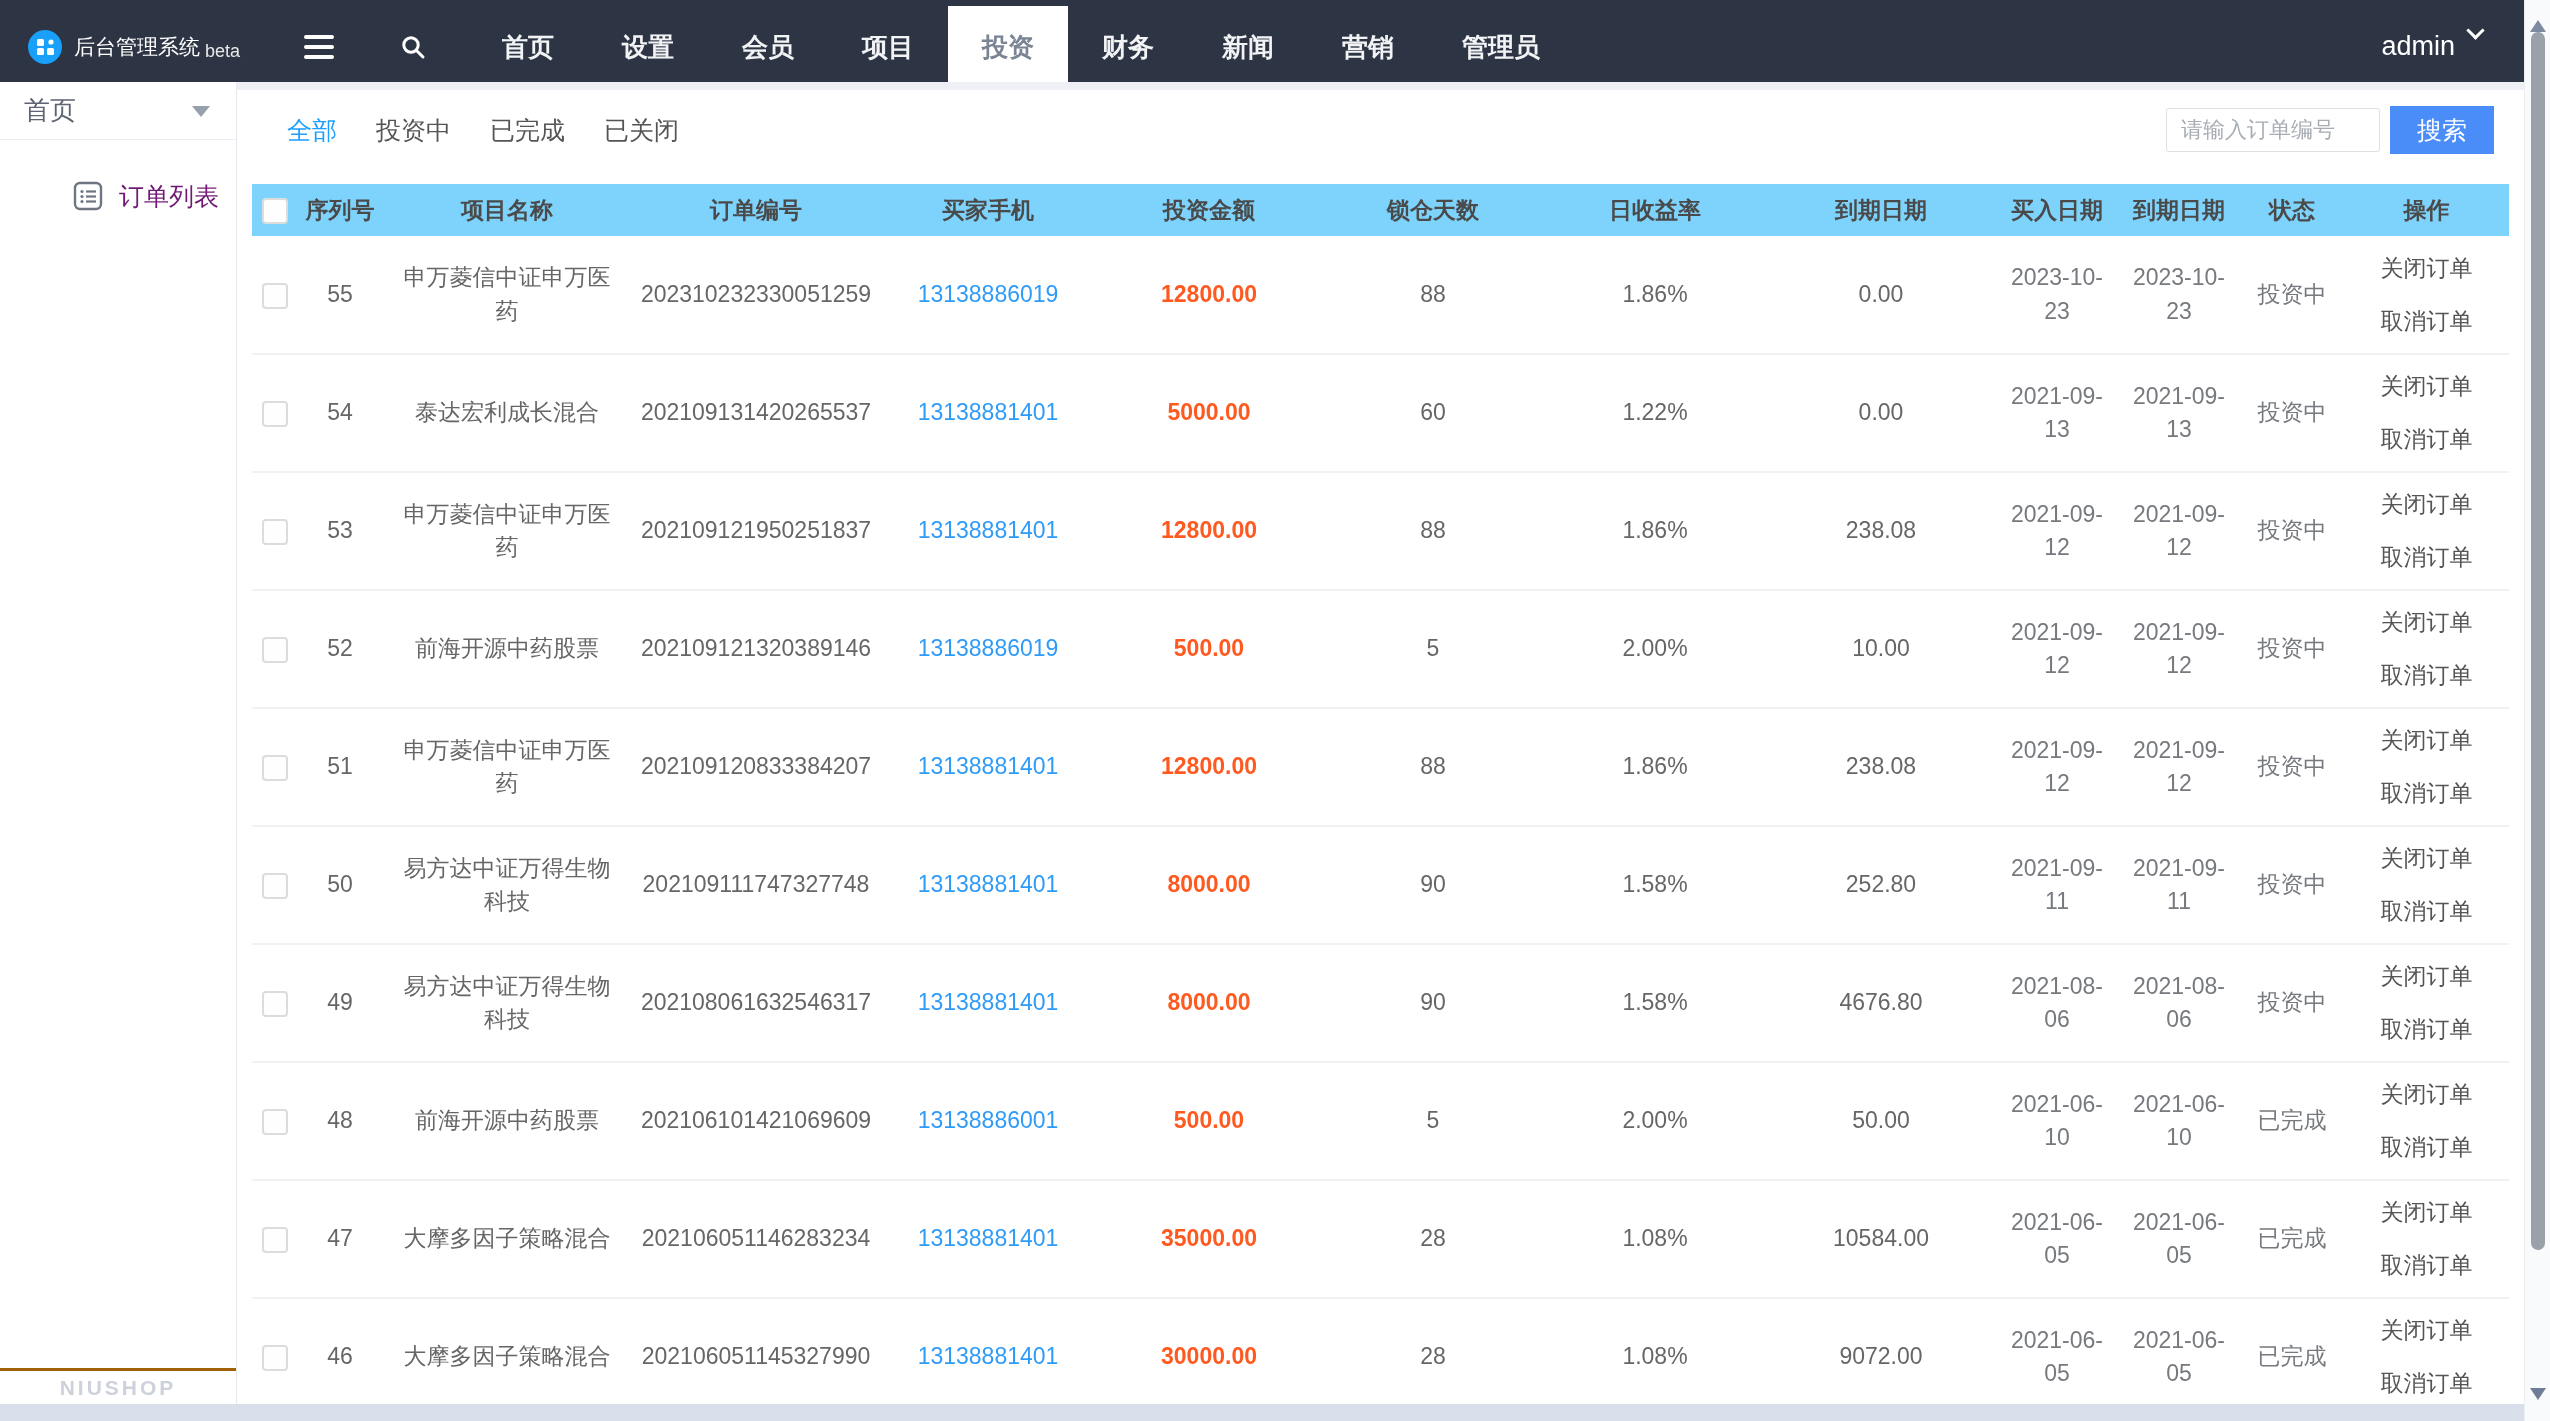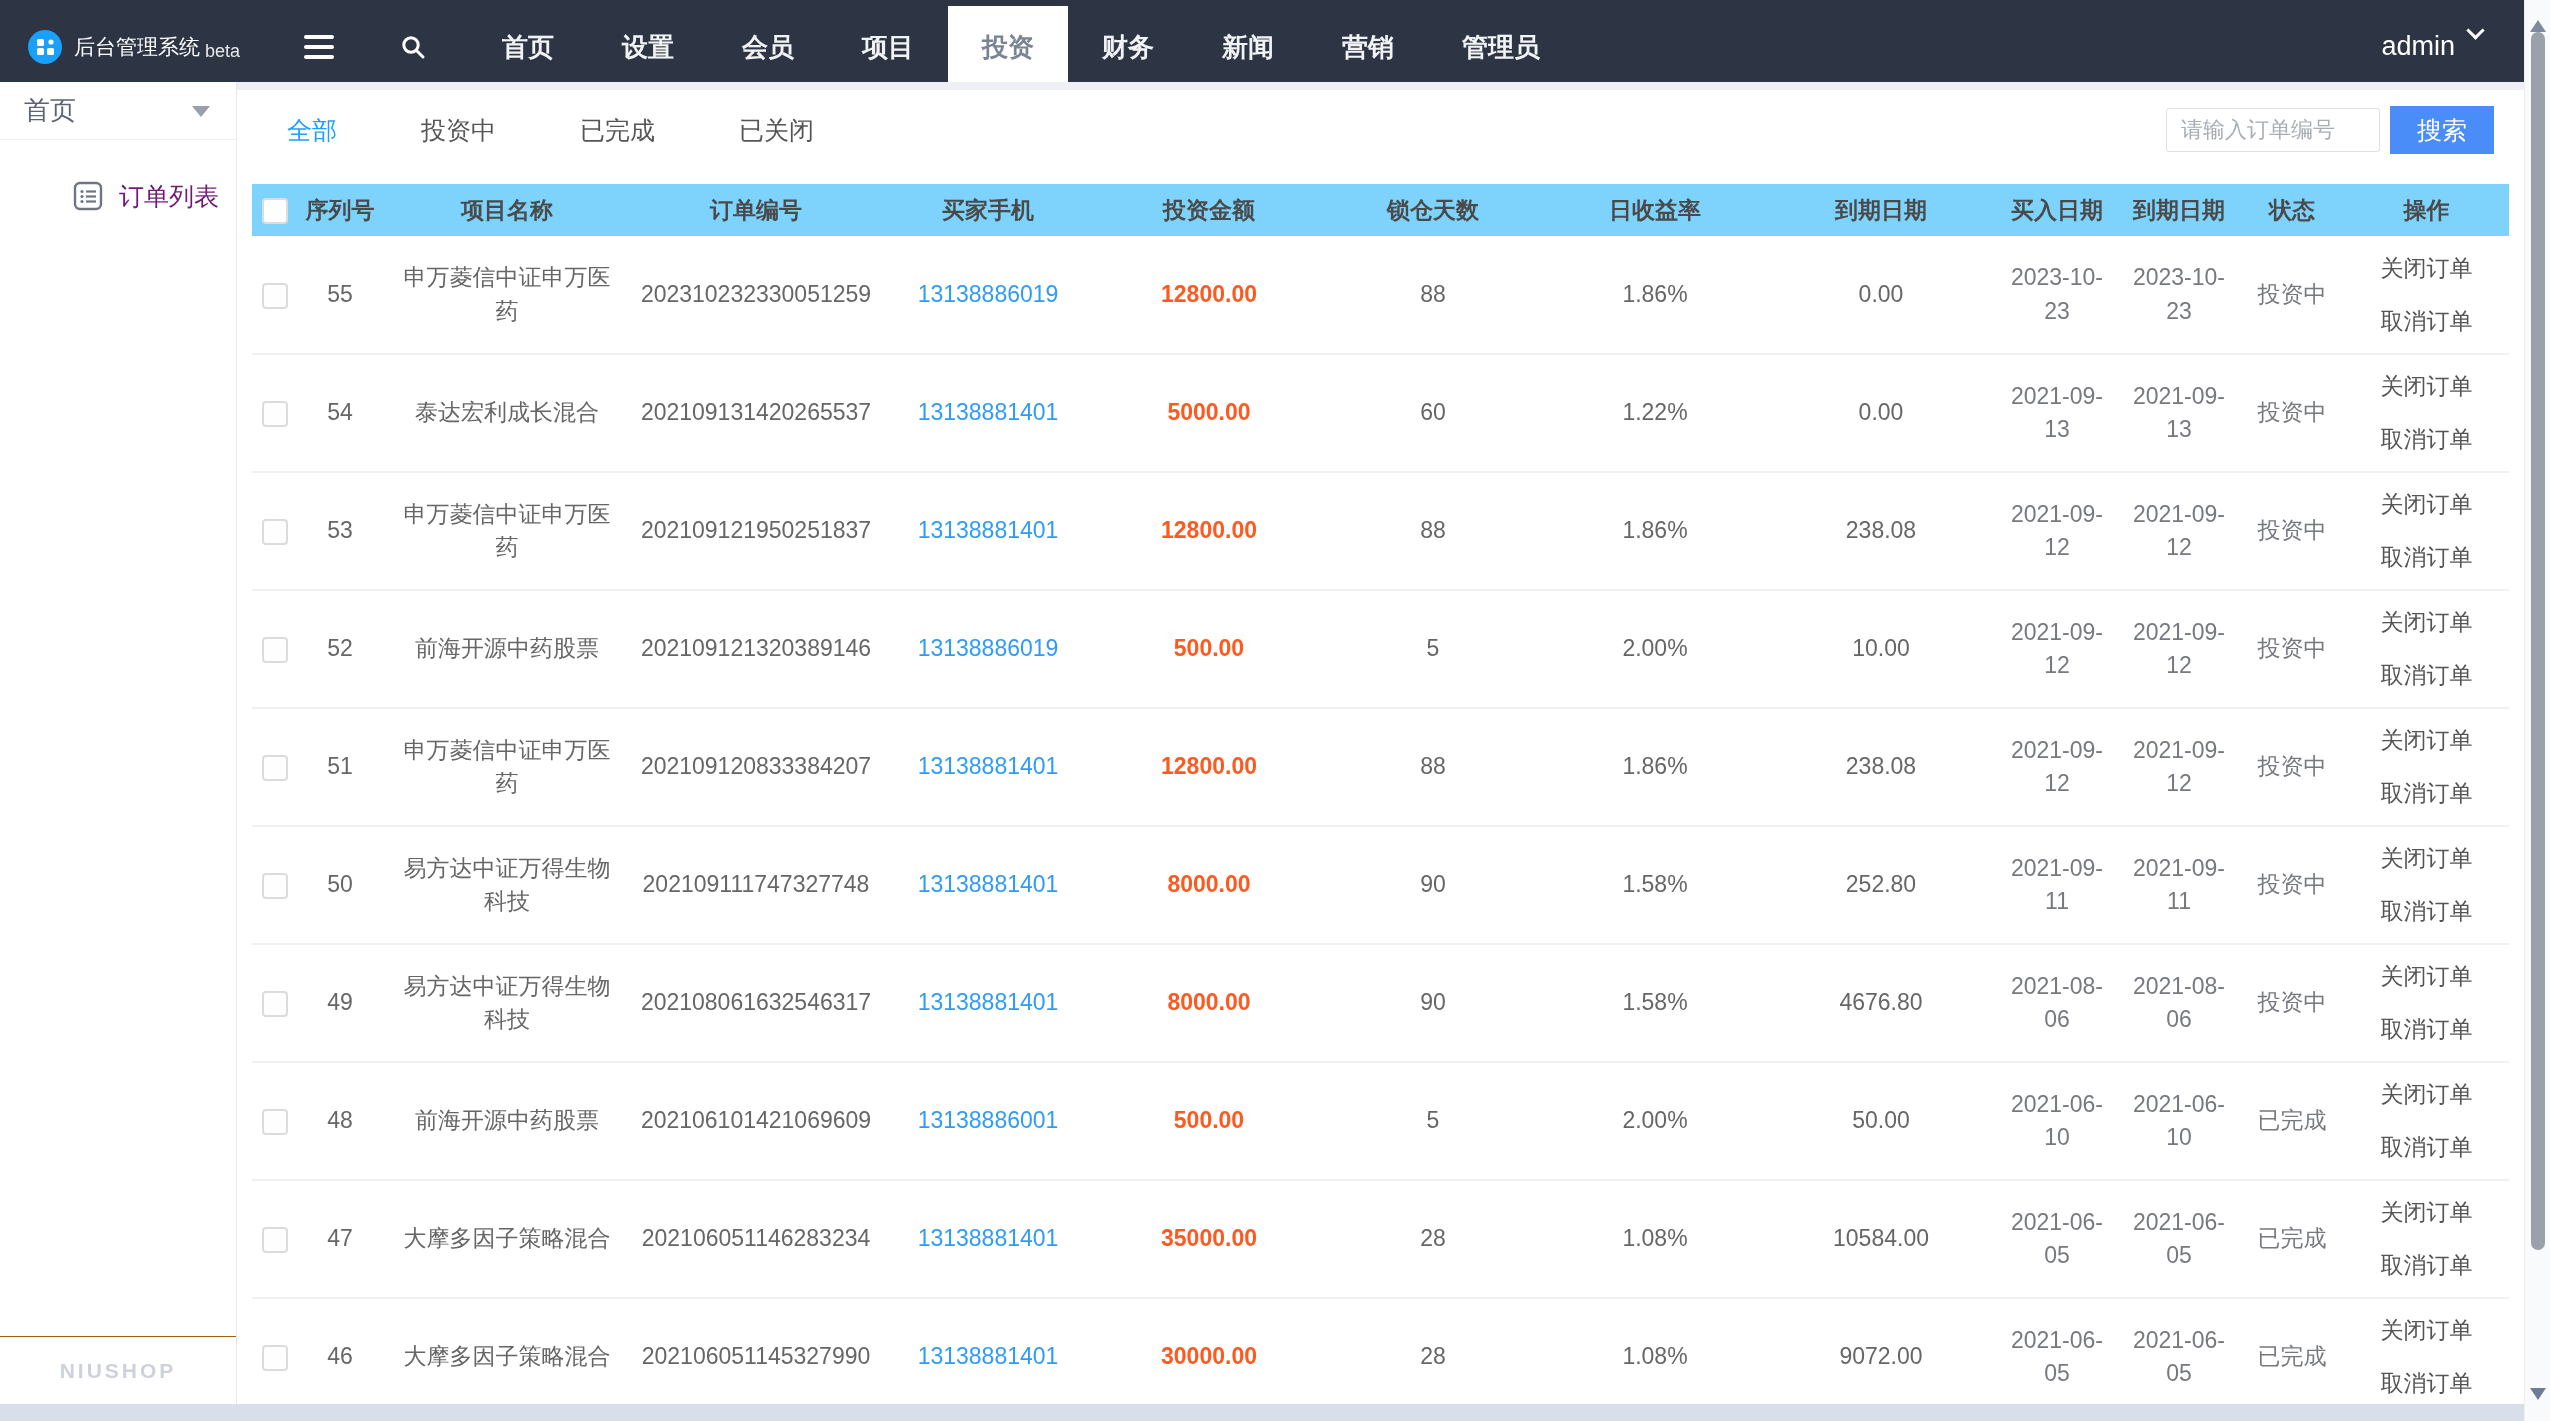--- a/index.html
+++ b/index.html
@@ -35,29 +35,29 @@
   .body-row{position:absolute;top:82px;left:0;right:26px;bottom:17px;display:flex;background:#eef0f5;overflow:hidden}
 
   
   .sidebar{width:237px;flex-shrink:0;background:#fff;border-right:1px solid #e7e9ee;position:relative}
   .side-section{height:58px;display:flex;align-items:center;justify-content:space-between;
                 padding:0 26px 0 24px;font-size:26px;color:#5d6473;border-bottom:1px solid #eceef2;cursor:pointer}
   .caret{width:0;height:0;border:9px solid transparent;border-top:11px solid #98a0ac;margin-top:10px}
   .side-item{margin-top:28px;height:56px;display:flex;align-items:center;padding-left:73px;
              font-size:25px;color:#701a75;cursor:pointer}
   .side-item .licon{margin-right:16px;display:flex;align-items:center}
-  .side-footer{position:absolute;bottom:0;left:0;right:0;height:68px;border-top:1px solid #a16207;
+  .side-footer{position:absolute;bottom:0;left:0;right:0;height:36px;border-top:3px solid #a16207;
                display:flex;align-items:center;justify-content:center;font-size:21px;font-weight:bold;
                letter-spacing:3px;color:#cdd2da}
 
   
   .main{flex:1;position:relative;overflow:hidden}
   .card{position:absolute;top:8px;left:0;right:0;bottom:0;background:#fff;overflow:hidden}
   .toolbar{height:80px;display:flex;align-items:center;padding:0 30px 0 50px}
-  .tabs{display:flex;gap:84px}
+  .tabs{display:flex;gap:39px}
   .tab{font-size:25px;color:#555;cursor:pointer;white-space:nowrap}
   .tab.active{color:var(--accent)}
   .search-area{margin-left:auto;display:flex;align-items:center}
   .search-input{width:214px;height:44px;border:1px solid #dcdfe3;border-radius:3px;padding:0 14px;
                 font-size:22px;color:#666;outline:none;font-family:inherit}
   .search-input::placeholder{color:#a8adb5}
   .search-btn{width:104px;height:48px;margin-left:10px;background:var(--btn-blue);color:#fff;border:none;
               border-radius:0;font-size:25px;cursor:pointer;font-family:inherit}
 
   

